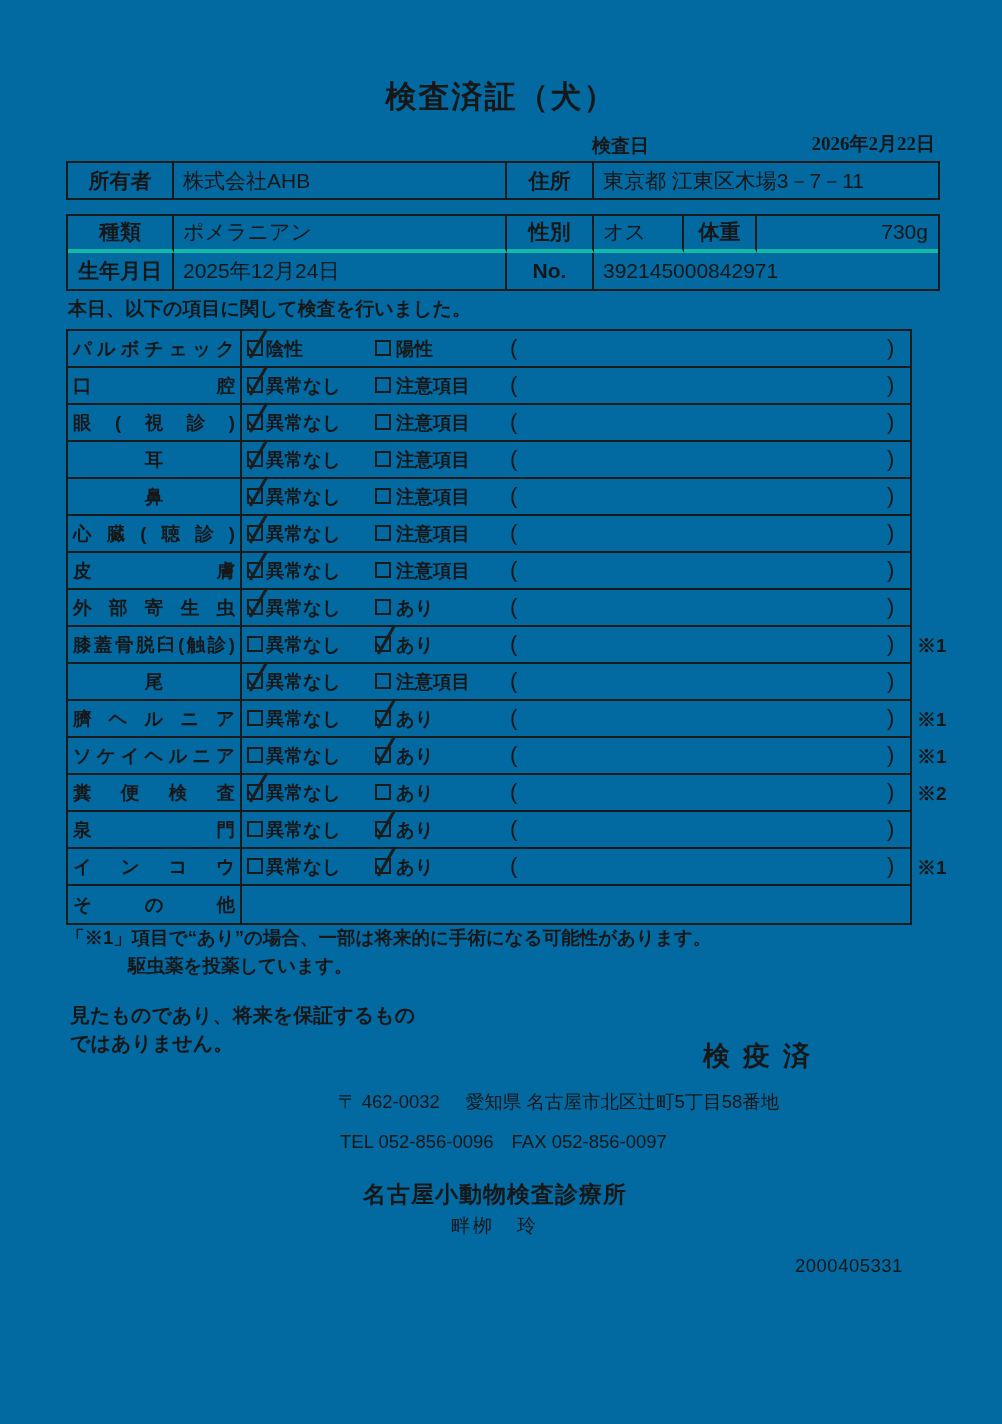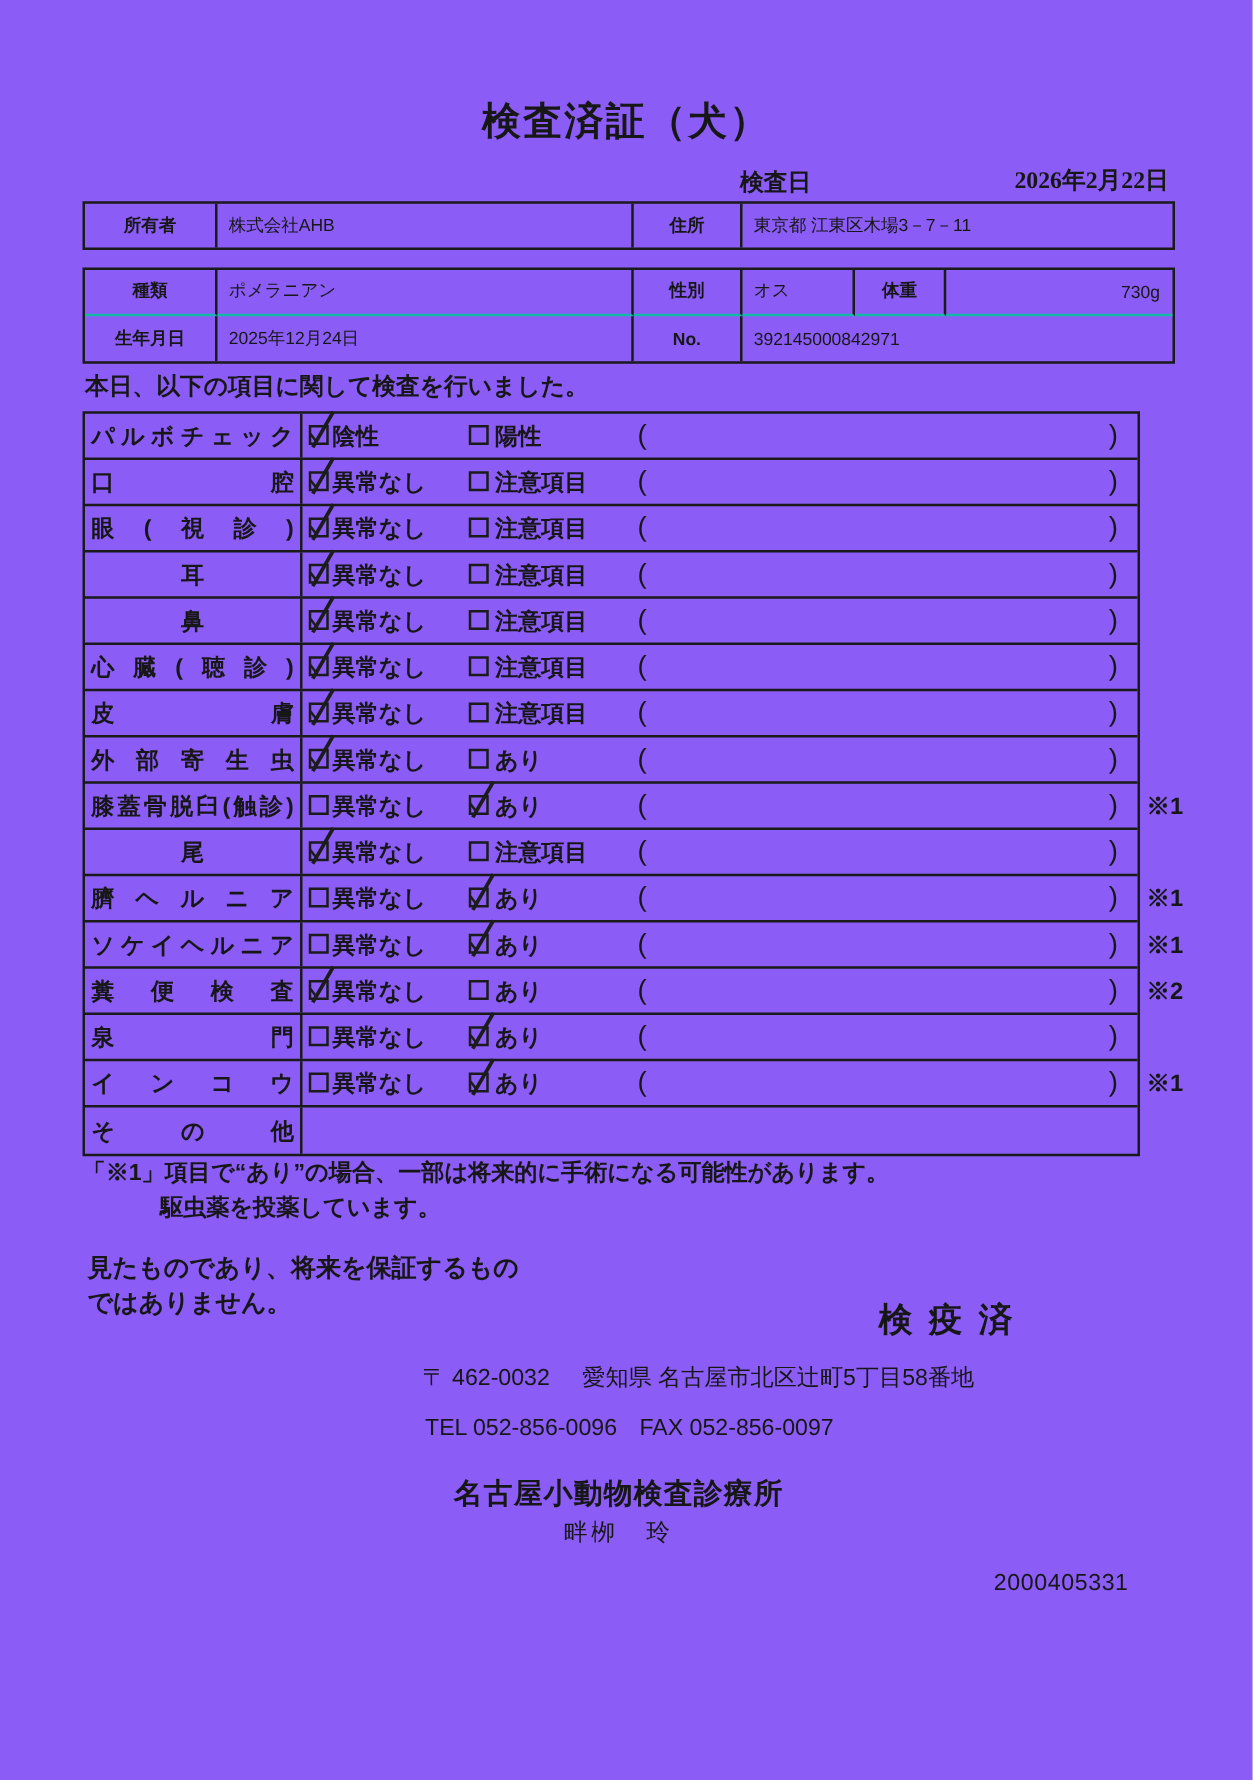--- a/index.html
+++ b/index.html
@@ -1,18 +1,18 @@
 <!DOCTYPE html>
 <html lang="ja"><head>
 <meta charset="utf-8">
 <style>
   html,body { margin:0; padding:0; background:#e8e8e6; }
   .page {
     position:relative; width:1002px; height:1424px; margin:0 auto;
-    background:#8b5cf6; color:#171717;
+    background:#0369a1; color:#171717;
     font-family:"Liberation Sans", sans-serif;
     overflow:hidden;
   }
   .title {
     position:absolute; top:76px; left:0; width:100%; text-align:center;
     font-size:31px; font-weight:700; letter-spacing:2px;
   }
   .date-label { position:absolute; top:133px; left:575px; font-size:19px; font-weight:700;margin-left:17px; }
   .date-value { position:absolute; top:131px; right:67px; font-size:19px; font-weight:700;font-family:Liberation Serif, serif; }
 
@@ -21,23 +21,23 @@
     position:absolute; left:66px; top:161px; width:874px; height:39px;
     display:grid; grid-template-columns:106px 333px 87px 1fr;
     border:2.5px solid #1a1a1a; box-sizing:border-box;
   }
   .info2 {
     position:absolute; left:66px; top:214px; width:874px; height:77px;
     display:grid; grid-template-columns:106px 333px 87px 90px 73px 1fr;
     grid-template-rows:1fr 1fr;
     border:2.5px solid #1a1a1a; box-sizing:border-box;
   }
-  .cell { display:flex; align-items:center; box-sizing:border-box; font-size:14px; overflow:visible; white-space:nowrap; }
+  .cell { display:flex; align-items:center; box-sizing:border-box; font-size:21px; overflow:visible; white-space:nowrap; }
   .cell.vline { border-right:2px solid #1a1a1a; }
-  .cell.hline { border-bottom:2px solid #14b8a6; }
+  .cell.hline { border-bottom:4px solid #14b8a6; }
   .cell.lbl { justify-content:center; font-weight:700; }
   .cell.val { padding-left:9px; font-weight:400; }
   .cell.weight { justify-content:flex-end; padding-right:10px; font-weight:400; }
   .cell.span-rest { grid-column:4 / -1; }
 
   .intro { position:absolute; left:68px; top:296px; font-size:19px; font-weight:700; }
 
   
   .exam-table {
     position:absolute; left:66px; top:329px; width:846px;

